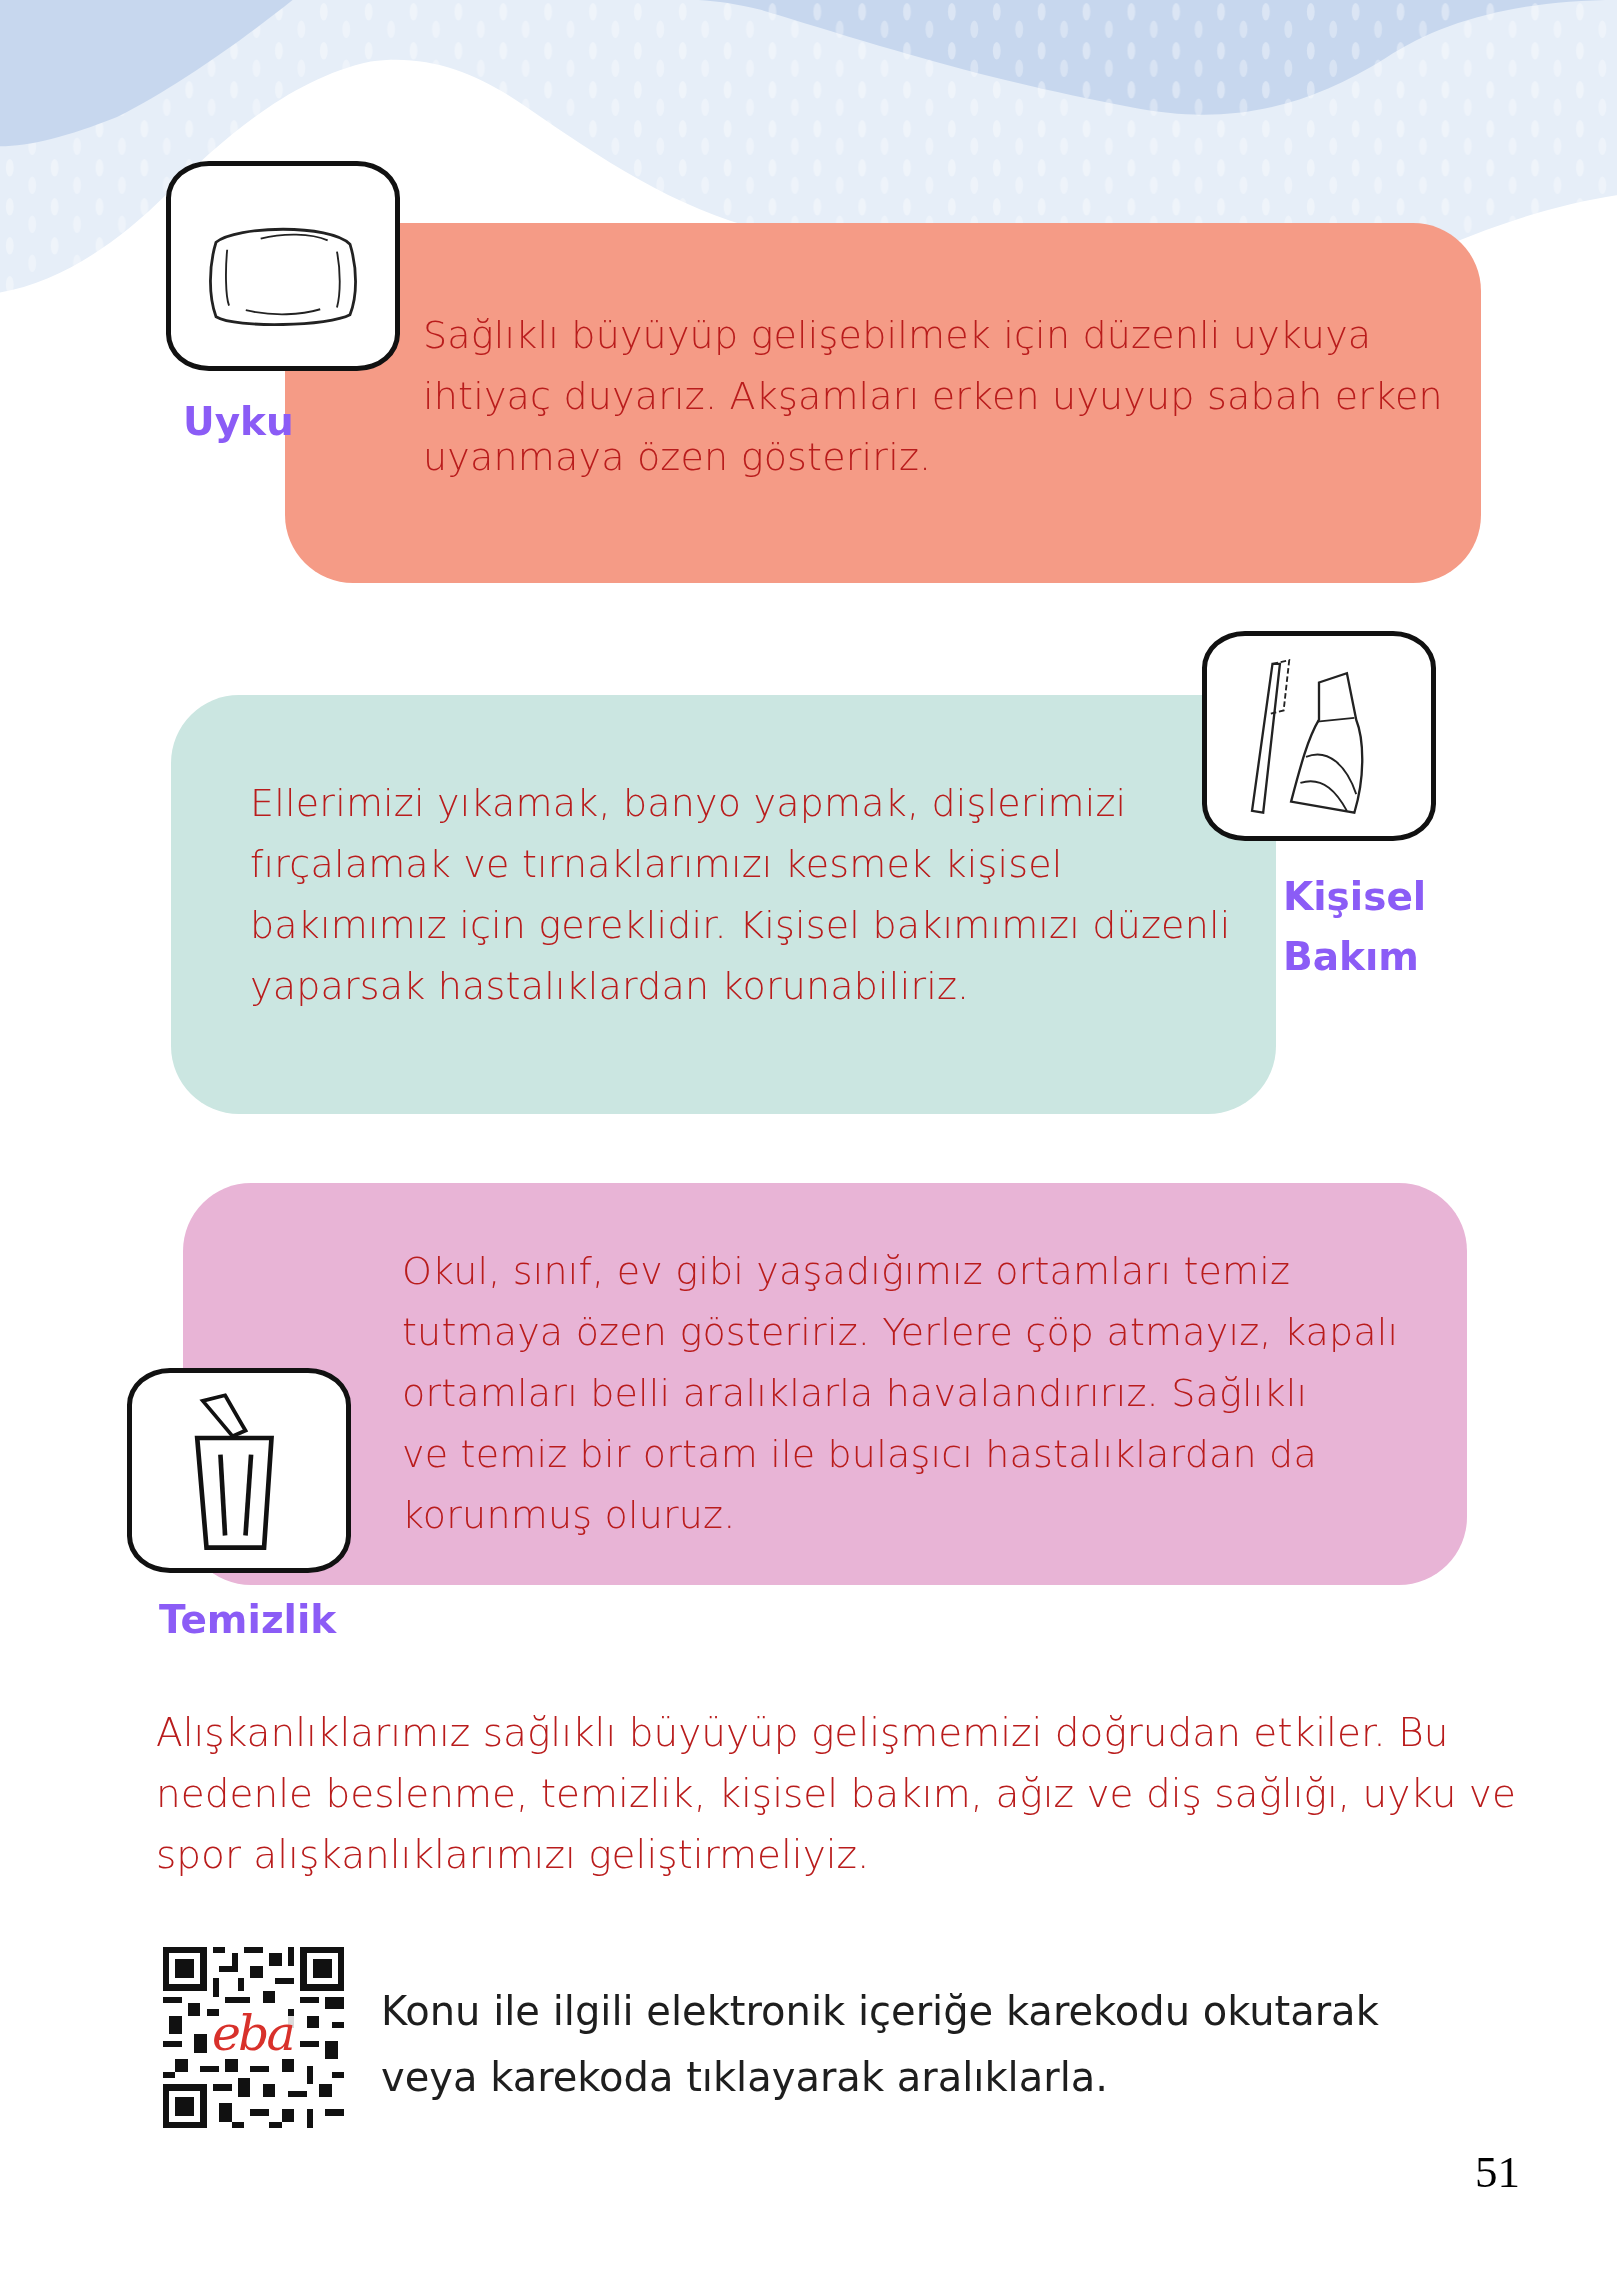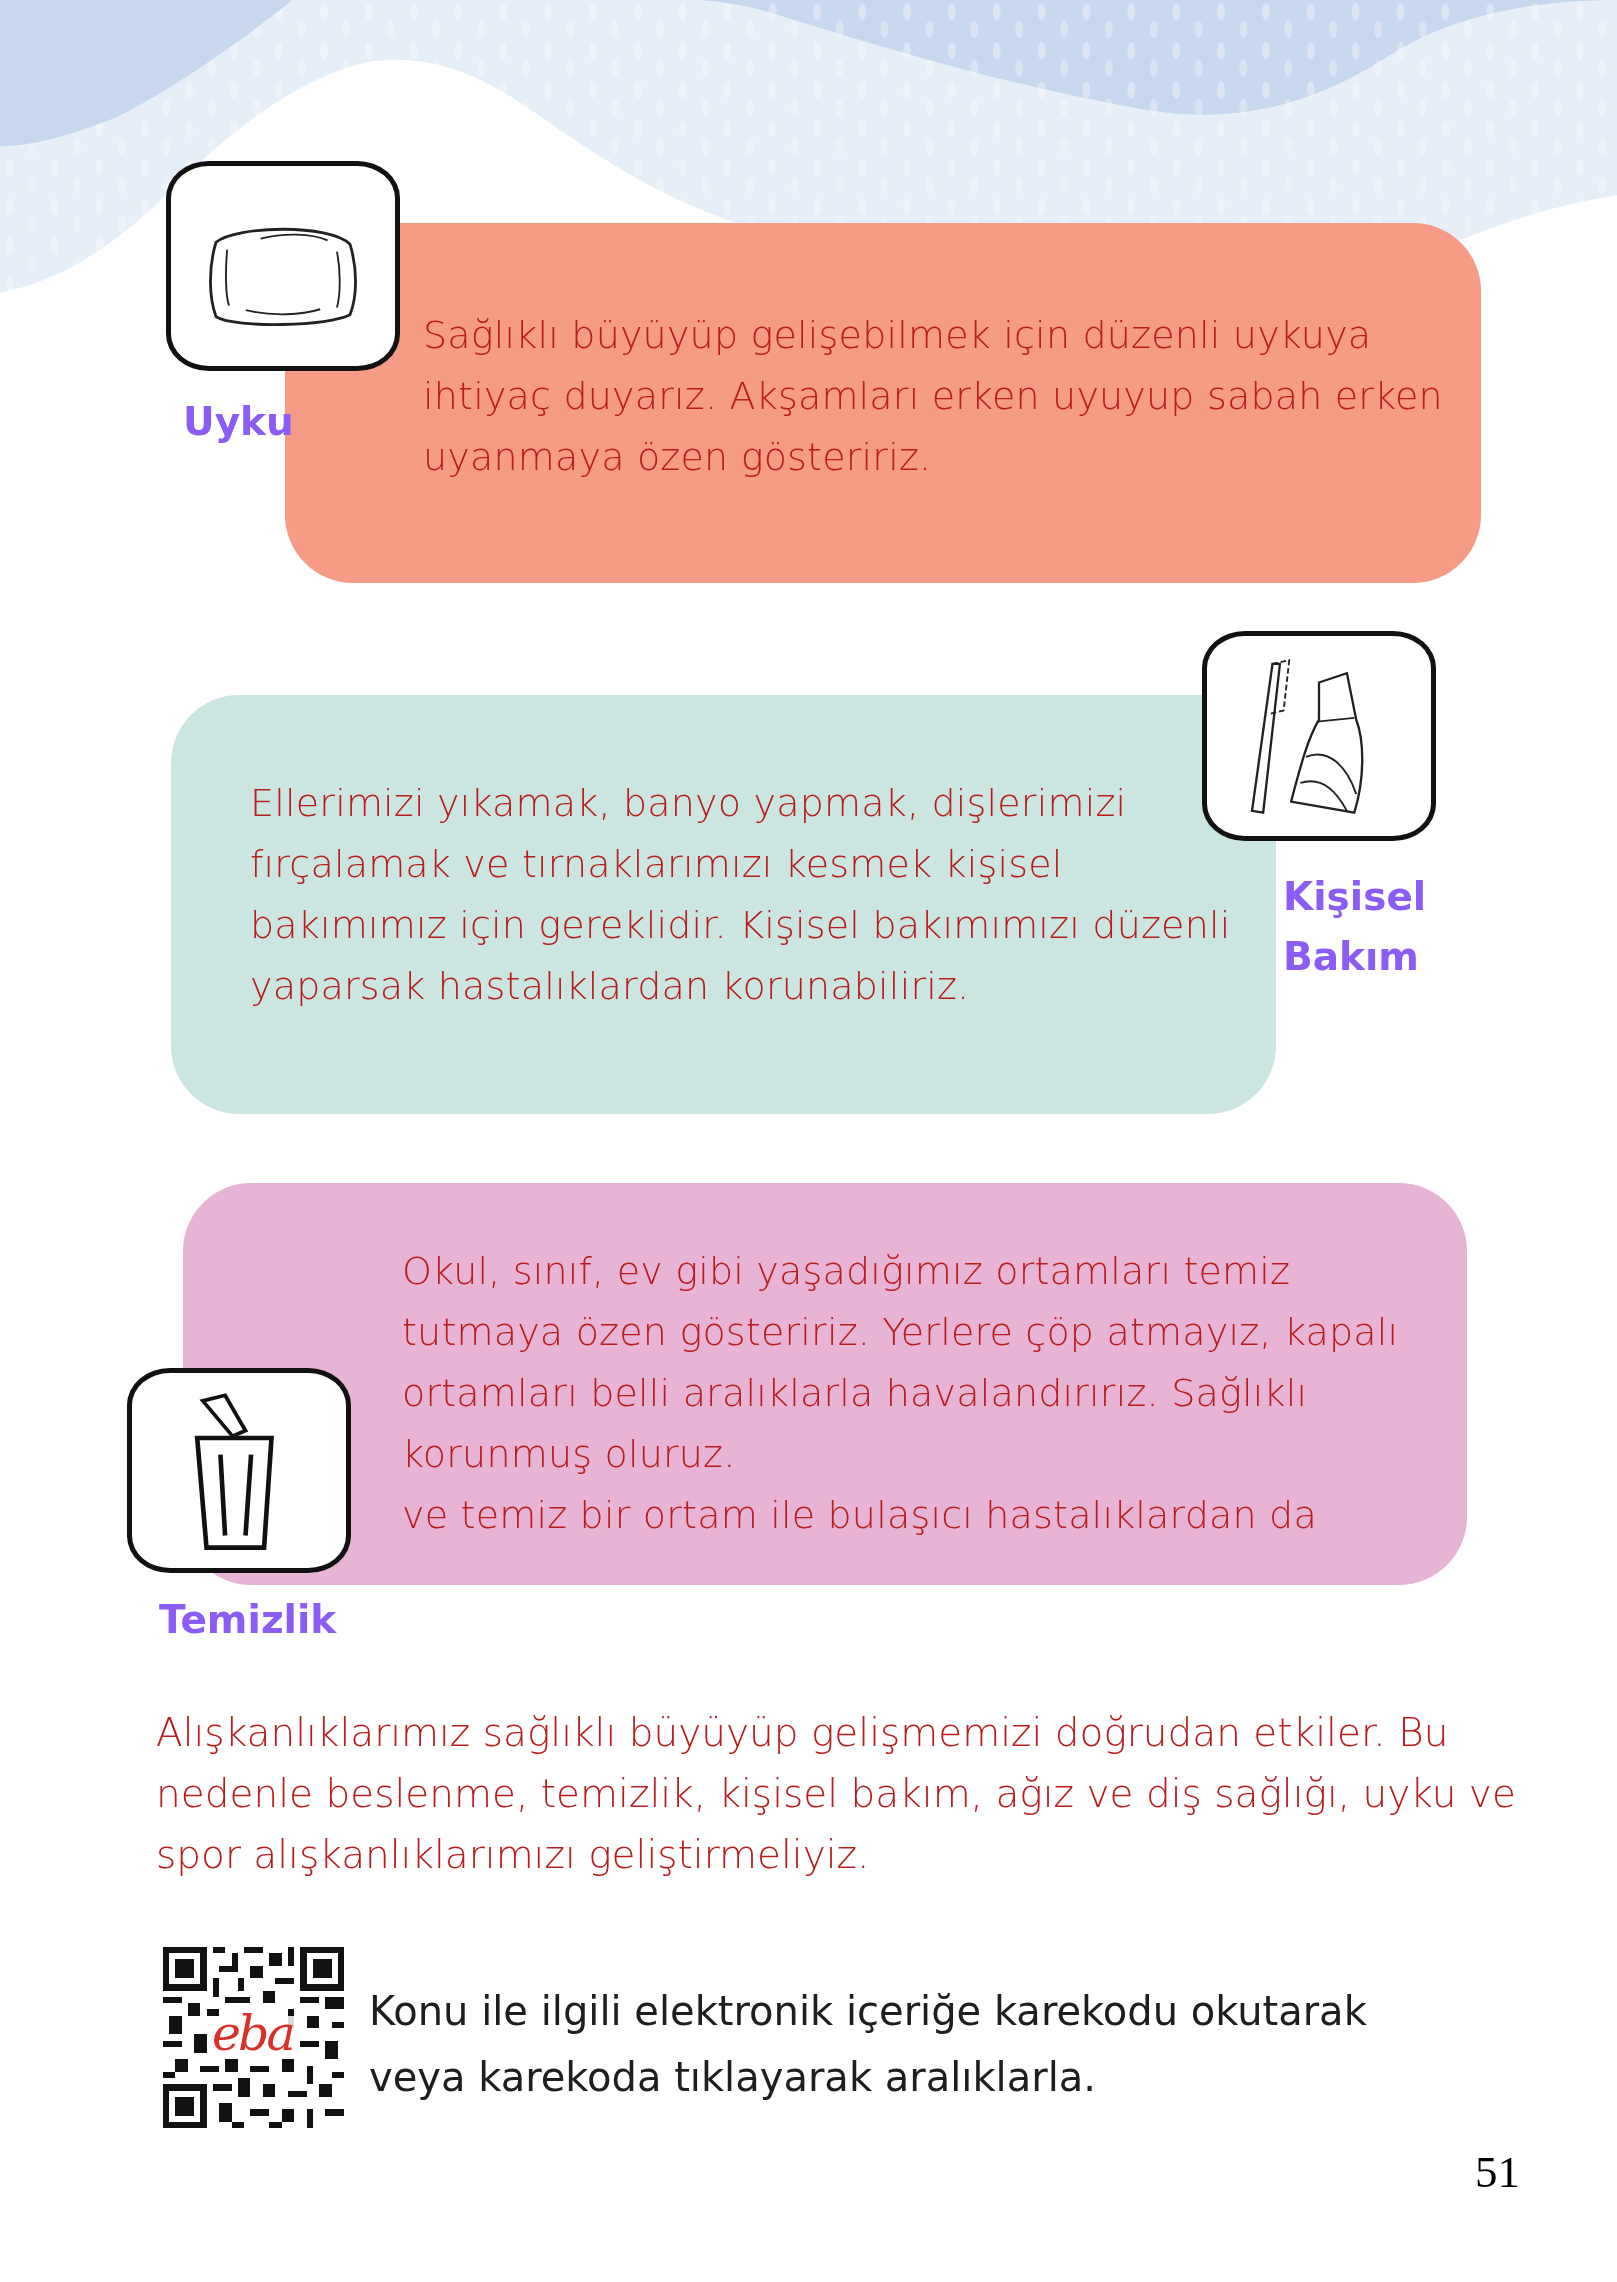--- a/index.html
+++ b/index.html
@@ -53,21 +53,21 @@
   .qr {
     position: absolute; left: 163px; top: 1947px; width: 181px; height: 181px; z-index: 2;
     background: #fff;
   }
   .qr-text {
     position: absolute; left: 369px; top: 1978px; z-index: 2;
     font-family: "DejaVu Sans", sans-serif;
     font-size: 40px; line-height: 66px;
     color: #1e1e1e;
   }
-  .qr-text .ln { display: block; white-space: nowrap; }
+  .qr-text .ln { display: block; white-space: nowrap; margin-left: 12px; }
   .page-number {
     position: absolute; left: 1475px; top: 2146px; z-index: 2;
     font-family: Liberation Serif, serif;
     font-size: 45px; color: #000000;
   }
 </style>
 </head>
 <body>
 
 <svg class="bg-waves" viewBox="0 0 1659 320" preserveAspectRatio="none">
@@ -131,22 +131,22 @@
     <path d="M95 88 L100 175" stroke="#111" stroke-width="5" fill="none"></path>
     <path d="M128 88 L122 175" stroke="#111" stroke-width="5" fill="none"></path>
     <path d="M76 30 L100 24 C108 38 116 52 122 62 L108 68 C98 56 88 44 76 30 Z" fill="none" stroke="#111" stroke-width="4"></path>
   </svg>
 </div>
 <div class="icon-label" style="left:159px; top:1590px;">Temizlik</div>
 <div class="card-text" style="left:402px; top:1241px;">
   <span class="ln">Okul, sınıf, ev gibi yaşadığımız ortamları temiz</span>
   <span class="ln">tutmaya özen gösteririz. Yerlere çöp atmayız, kapalı</span>
   <span class="ln">ortamları belli aralıklarla havalandırırız. Sağlıklı</span>
+  <span class="ln">ve temiz bir ortam ile bulaşıcı hastalıklardan da</span>
   <span class="ln">korunmuş oluruz.</span>
-  <span class="ln">ve temiz bir ortam ile bulaşıcı hastalıklardan da</span>
 </div>
 
 <div class="body-text">
   <span class="ln">Alışkanlıklarımız sağlıklı büyüyüp gelişmemizi doğrudan etkiler. Bu</span>
   <span class="ln">nedenle beslenme, temizlik, kişisel bakım, ağız ve diş sağlığı, uyku ve</span>
   <span class="ln">spor alışkanlıklarımızı geliştirmeliyiz.</span>
 </div>
 
 <div class="qr">
   <svg viewBox="0 0 29 29" width="181" height="181" shape-rendering="crispEdges">

